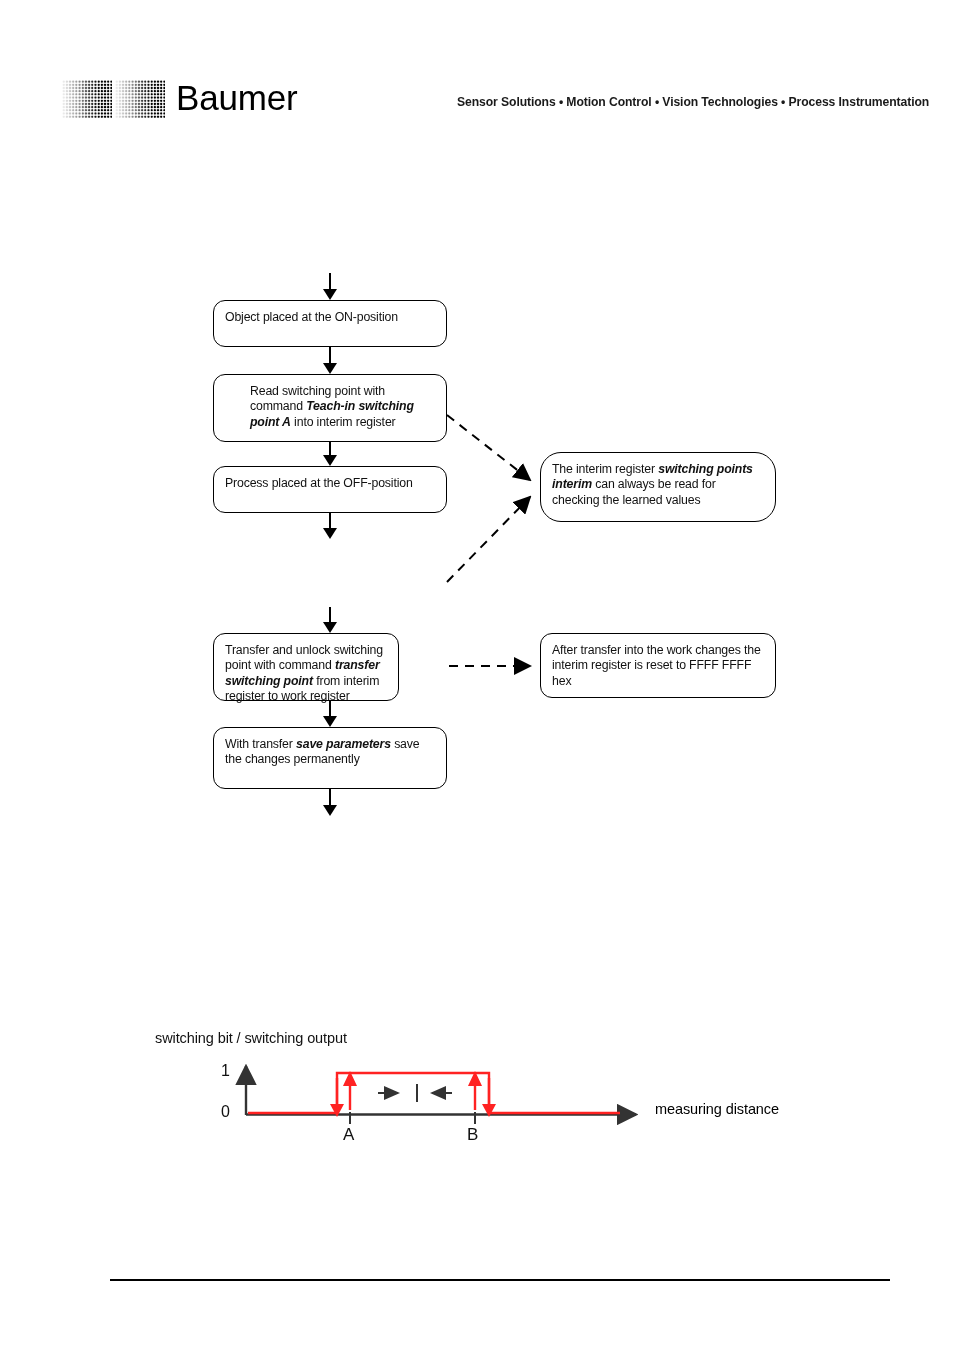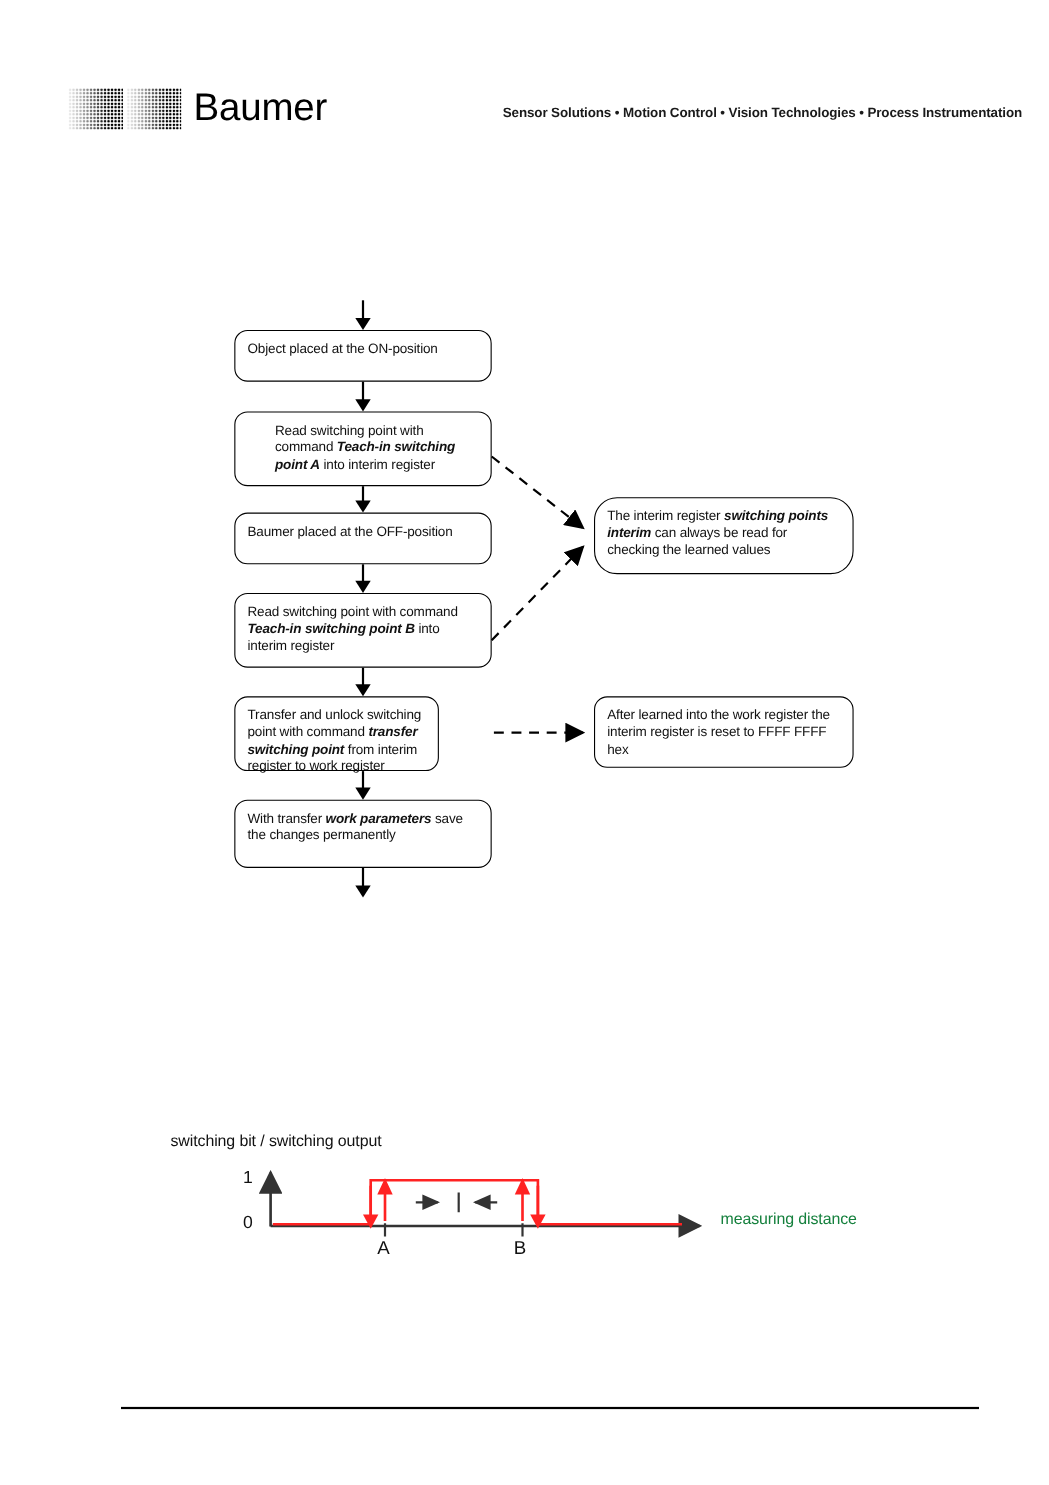--- a/index.html
+++ b/index.html
@@ -105,21 +105,21 @@
     left: 155px; top: 1030px;
     font-size: 14.5px;
     letter-spacing: -0.1px;
     color: #111;
   }
   #chart-xlabel {
     position: absolute;
     left: 655px; top: 1101px;
     font-size: 14.5px;
     letter-spacing: -0.1px;
-    color: #15803d;
+    color: #000000;
   }
   .tick-label {
     position: absolute;
     font-size: 16px;
     color: #111;
   }
   .point-label {
     position: absolute;
     font-size: 17px;
     color: #111;
@@ -158,53 +158,50 @@
   <div class="vhead" style="left:323px; top:326px;"></div>
 
   <div class="flow-box" style="left:213px; top:337px; width:234px; height:68px;padding-left:36px;">
     <span>Read switching point with command </span><b>Teach-in switching point A</b><span> into interim register</span>
   </div>
 
   <div class="vline" style="left:329px; top:405px; height:18px;"></div>
   <div class="vhead" style="left:323px; top:418px;"></div>
 
   <div class="flow-box" style="left:213px; top:429px; width:234px; height:47px;">
-    <span>Baumer placed at the OFF-position</span>
+    <span>Process placed at the OFF-position</span>
   </div>
 
   <div class="vline" style="left:329px; top:476px; height:20px;"></div>
   <div class="vhead" style="left:323px; top:491px;"></div>
 
-  <div class="flow-box" style="left:213px; top:502px; width:234px; height:68px;">
-    <span>Read switching point with command </span><b>Teach-in switching point B</b><span> into interim register</span>
-  </div>
 
   <div class="vline" style="left:329px; top:570px; height:20px;"></div>
   <div class="vhead" style="left:323px; top:585px;"></div>
 
   <div class="flow-box" style="left:213px; top:596px; width:186px; height:68px;">
     <span>Transfer and unlock switching point with command </span><b>transfer switching point</b><span> from interim register to work register</span>
   </div>
 
   <div class="vline" style="left:329px; top:664px; height:20px;"></div>
   <div class="vhead" style="left:323px; top:679px;"></div>
 
   <div class="flow-box" style="left:213px; top:690px; width:234px; height:62px;">
-    <span>With transfer </span><b>work parameters</b><span> save the changes permanently</span>
+    <span>With transfer </span><b>save parameters</b><span> save the changes permanently</span>
   </div>
 
   <div class="vline" style="left:329px; top:752px; height:21px;"></div>
   <div class="vhead" style="left:323px; top:768px;"></div>
 
   <div class="flow-box" style="left:540px; top:415px; width:236px; height:70px;border-radius:21px;">
     <span>The interim register </span><b>switching points interim</b><span> can always be read for checking the learned values</span>
   </div>
 
   <div class="flow-box" style="left:540px; top:596px; width:236px; height:65px;">
-    <span>After learned into the work register the interim register is reset to FFFF FFFF hex</span>
+    <span>After transfer into the work changes the interim register is reset to FFFF FFFF hex</span>
   </div>
 
   <svg class="dash-svg" width="954" height="800">
     <defs>
       <marker id="dashArrow" markerWidth="9" markerHeight="9" refX="8" refY="4.5" orient="auto">
         <path d="M0,0 L9,4.5 L0,9 z" fill="#000"></path>
       </marker>
     </defs>
 
     <path d="M447,378 L530,443" stroke="#000" stroke-width="2" fill="none" stroke-dasharray="9,7" marker-end="url(#dashArrow)"></path>

